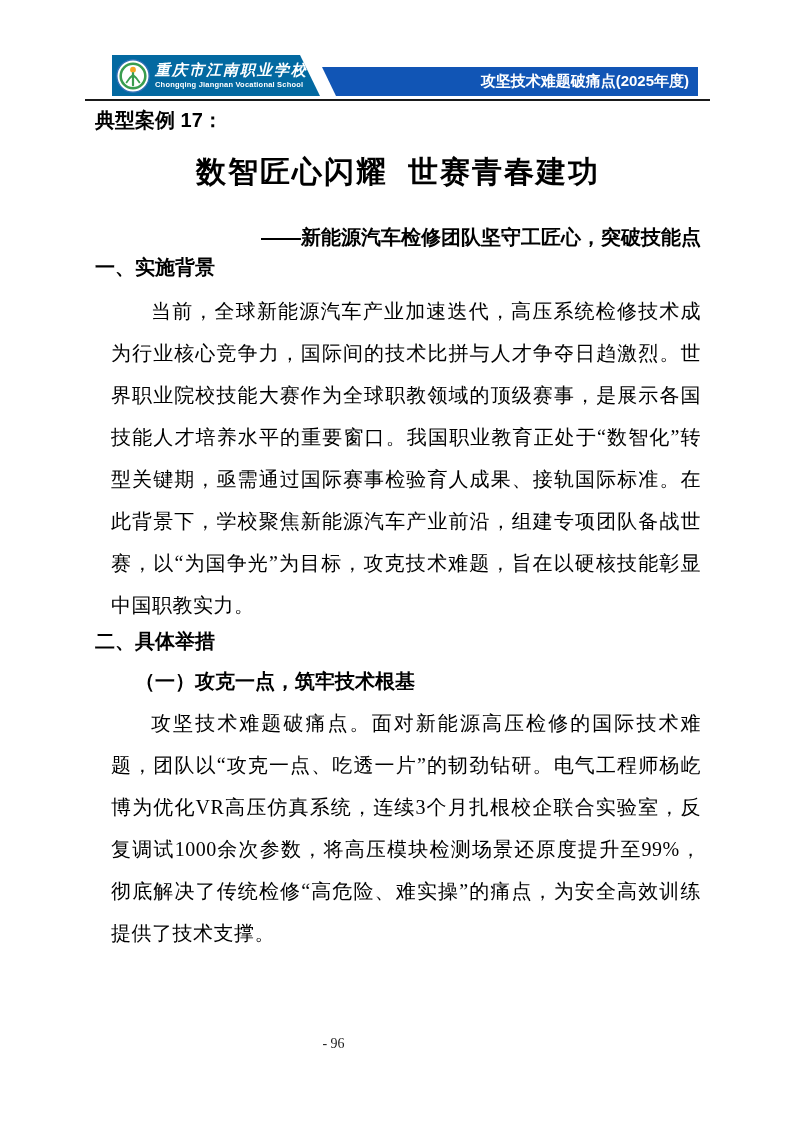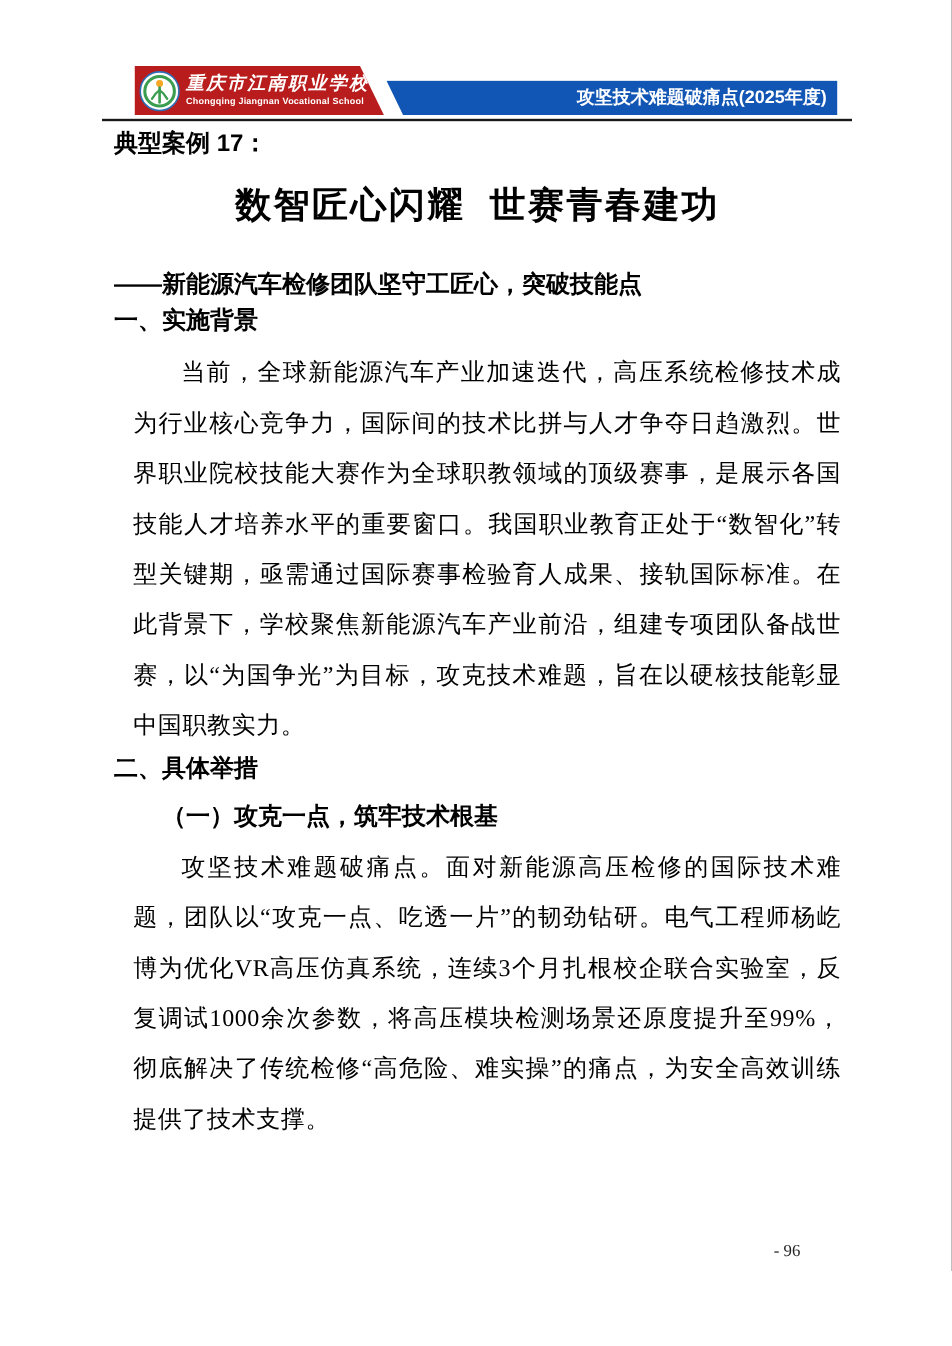--- a/index.html
+++ b/index.html
@@ -8,21 +8,21 @@
     width:793px;height:1122px;
     background:#ffffff;
     margin:0 auto;
     overflow:hidden;
     font-family:"Liberation Serif", serif;
     color:#000;
   }
   
   .banner-left{
     position:absolute;left:112px;top:55px;width:208px;height:41px;
-    background:#b91c1c;
+    background:#0369a1;
     clip-path:polygon(0 0, calc(100% - 20px) 0, 100% 100%, 0 100%);
     display:flex;align-items:center;
     padding-left:4px;box-sizing:border-box;
   }
   .logo{
     width:34px;height:34px;flex:0 0 34px;margin-right:5px;
   }
   .school-names{display:flex;flex-direction:column;line-height:1;}
   .school-zh{
     font-family:"Liberation Serif", serif;
@@ -54,21 +54,21 @@
     font-weight:700;font-size:20px;line-height:28px;
   }
   .doc-title{
     margin-top:20px;
     text-align:center;
     font-family:Liberation Mono, monospace;
     font-weight:700;font-size:30px;line-height:40px;letter-spacing:2px;
   }
   .doc-subtitle{
     margin-top:28px;
-    text-align:left;
+    text-align:right;
     font-family:"Liberation Sans", sans-serif;
     font-weight:700;font-size:20px;line-height:30px;
   }
   .sec-heading{
     margin-top:2px;
     font-family:Liberation Mono, monospace;
     font-weight:700;font-size:20px;line-height:30px;
   }
   .sub-heading{
     margin-top:8px;
@@ -79,21 +79,21 @@
   .para{
     margin:6px 0 0 16px;
     font-family:"Liberation Serif", serif;
     font-size:20px;line-height:42px;letter-spacing:.5px;
     text-indent:2em;
     text-align:justify;
   }
   
   .footer{
     position:absolute;left:0;top:1036px;width:667px;
-    text-align:right;
+    text-align:center;
     font-family:"Liberation Serif", serif;
     font-size:14px;color:#222;
   }
 </style>
 </head>
 <body>
 
 <div class="page">
 
   <div class="banner-left">

